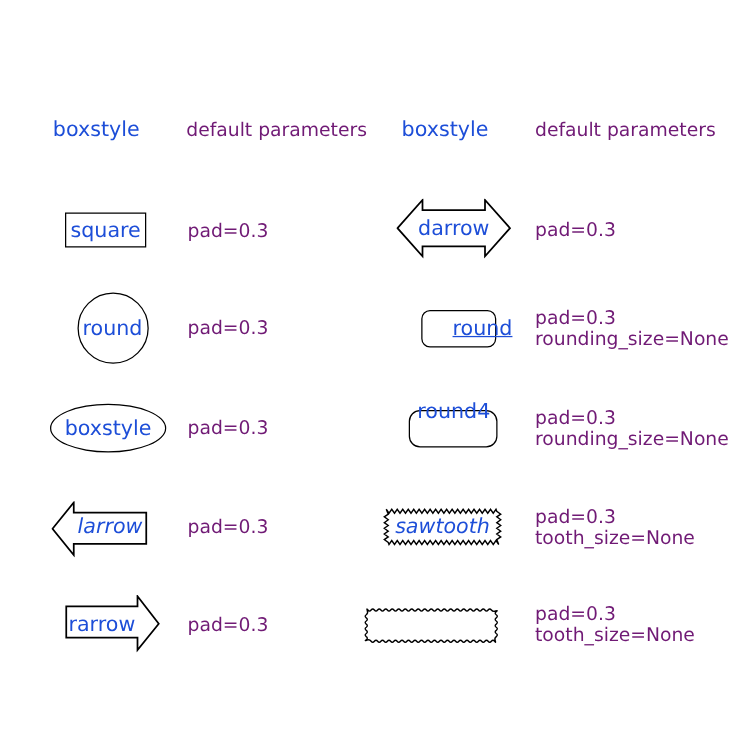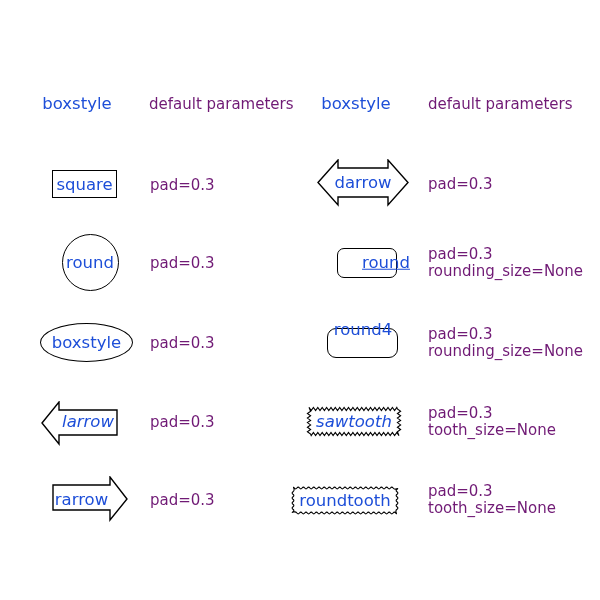--- a/index.html
+++ b/index.html
@@ -103,19 +103,18 @@
   </svg>
   <span class="blue-text" style="left:354px;top:421.5px;font-style:italic;">sawtooth</span>
   <div class="black-text" style="left:428px;top:421.5px;">
     <div>pad=0.3</div>
     <div>tooth_size=None</div>
   </div>
 
   <svg class="shape-svg" style="left:288px;top:483px;" width="114" height="35" viewBox="0 0 114 35">
     <path d="M6.3,5.0Q7.6,6.7 8.9,5.0Q10.2,3.3 11.5,5.0Q12.8,6.7 14.1,5.0Q15.4,3.3 16.7,5.0Q18.0,6.7 19.3,5.0Q20.6,3.3 21.9,5.0Q23.2,6.7 24.5,5.0Q25.8,3.3 27.1,5.0Q28.4,6.7 29.7,5.0Q31.0,3.3 32.3,5.0Q33.6,6.7 34.9,5.0Q36.2,3.3 37.5,5.0Q38.8,6.7 40.1,5.0Q41.4,3.3 42.7,5.0Q44.0,6.7 45.3,5.0Q46.6,3.3 47.9,5.0Q49.2,6.7 50.5,5.0Q51.8,3.3 53.1,5.0Q54.4,6.7 55.7,5.0Q57.0,3.3 58.3,5.0Q59.6,6.7 60.9,5.0Q62.2,3.3 63.5,5.0Q64.8,6.7 66.1,5.0Q67.4,3.3 68.7,5.0Q70.0,6.7 71.3,5.0Q72.6,3.3 73.9,5.0Q75.2,6.7 76.5,5.0Q77.8,3.3 79.1,5.0Q80.4,6.7 81.7,5.0Q83.0,3.3 84.3,5.0Q85.6,6.7 86.9,5.0Q88.2,3.3 89.5,5.0Q90.8,6.7 92.1,5.0Q93.4,3.3 94.7,5.0Q96.0,6.7 97.3,5.0Q98.6,3.3 99.9,5.0Q101.2,6.7 102.5,5.0Q103.8,3.3 105.1,5.0Q106.4,6.7 108.5,5.8Q110.7,5.0 109.0,6.3Q107.3,7.5 109.0,8.8Q110.7,10.0 109.0,11.3Q107.3,12.5 109.0,13.8Q110.7,15.0 109.0,16.3Q107.3,17.5 109.0,18.8Q110.7,20.0 109.0,21.3Q107.3,22.5 109.0,23.8Q110.7,25.0 109.0,26.3Q107.3,27.5 108.2,29.6Q109.0,31.7 107.7,30.0Q106.4,28.3 105.1,30.0Q103.8,31.7 102.5,30.0Q101.2,28.3 99.9,30.0Q98.6,31.7 97.3,30.0Q96.0,28.3 94.7,30.0Q93.4,31.7 92.1,30.0Q90.8,28.3 89.5,30.0Q88.2,31.7 86.9,30.0Q85.6,28.3 84.3,30.0Q83.0,31.7 81.7,30.0Q80.4,28.3 79.1,30.0Q77.8,31.7 76.5,30.0Q75.2,28.3 73.9,30.0Q72.6,31.7 71.3,30.0Q70.0,28.3 68.7,30.0Q67.4,31.7 66.1,30.0Q64.8,28.3 63.5,30.0Q62.2,31.7 60.9,30.0Q59.6,28.3 58.3,30.0Q57.0,31.7 55.7,30.0Q54.4,28.3 53.1,30.0Q51.8,31.7 50.5,30.0Q49.2,28.3 47.9,30.0Q46.6,31.7 45.3,30.0Q44.0,28.3 42.7,30.0Q41.4,31.7 40.1,30.0Q38.8,28.3 37.5,30.0Q36.2,31.7 34.9,30.0Q33.6,28.3 32.3,30.0Q31.0,31.7 29.7,30.0Q28.4,28.3 27.1,30.0Q25.8,31.7 24.5,30.0Q23.2,28.3 21.9,30.0Q20.6,31.7 19.3,30.0Q18.0,28.3 16.7,30.0Q15.4,31.7 14.1,30.0Q12.8,28.3 11.5,30.0Q10.2,31.7 8.9,30.0Q7.6,28.3 5.5,29.1Q3.3,30.0 5.0,28.8Q6.7,27.5 5.0,26.3Q3.3,25.0 5.0,23.8Q6.7,22.5 5.0,21.3Q3.3,20.0 5.0,18.8Q6.7,17.5 5.0,16.3Q3.3,15.0 5.0,13.8Q6.7,12.5 5.0,11.3Q3.3,10.0 5.0,8.8Q6.7,7.5 5.8,5.4Q5.0,3.3 6.3,5.0Z"></path>
   </svg>
-  <span class="blue-text" style="left:345px;top:500.5px;">roundtooth</span>
   <div class="black-text" style="left:428px;top:500px;">
     <div>pad=0.3</div>
     <div>tooth_size=None</div>
   </div>
 
 </div>
 
 </body></html>

